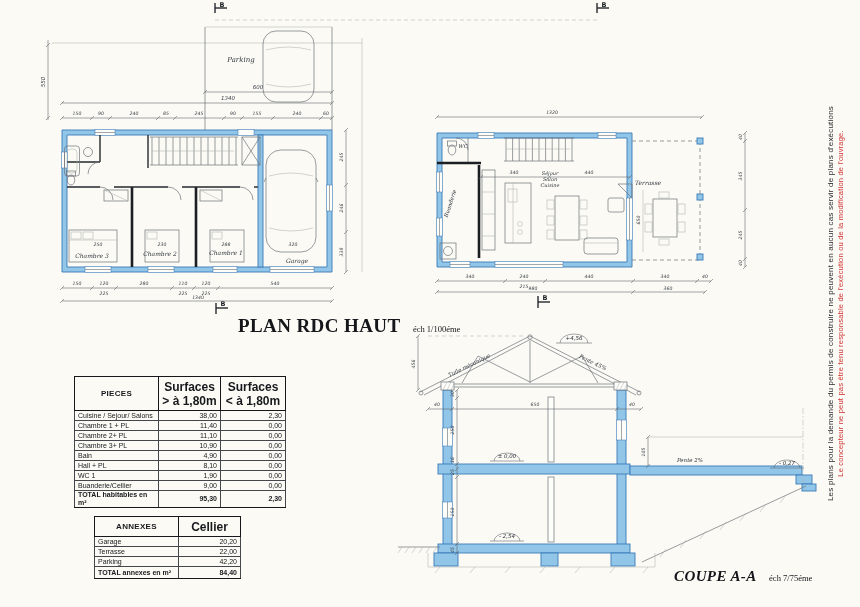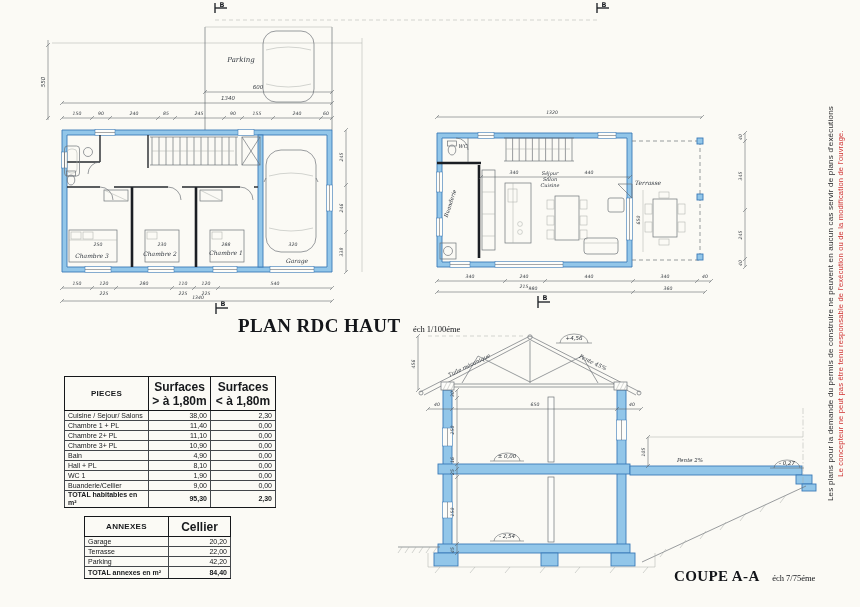--- a/index.html
+++ b/index.html
@@ -21,24 +21,24 @@
   text{user-select:none;}
   .dt  {font:italic 5.5px "DejaVu Sans",sans-serif;fill:#3d4248;text-anchor:middle;}
   .dts {font:italic 4.6px "DejaVu Sans",sans-serif;fill:#3d4248;text-anchor:middle;}
   .hand{font:italic 7px "DejaVu Serif",serif;fill:#30363e;text-anchor:middle;}
   .handS{font:italic 5px "DejaVu Serif",serif;fill:#30363e;text-anchor:middle;}
   .lvl {font:italic 5.5px "DejaVu Sans",sans-serif;fill:#2f353d;text-anchor:middle;}
   .bm  {font:bold 6.5px "DejaVu Sans",sans-serif;fill:#1b1e23;text-anchor:middle;}
   
   .title{position:absolute;white-space:nowrap;color:#14161a;}
   .pt{font-family:"Liberation Serif",serif;font-weight:bold;font-size:19px;letter-spacing:.4px;}
-  .pt-lg{font-family:"Liberation Serif",serif;font-weight:bold;font-size:15px;letter-spacing:.4px;}
+  .pt-lg{font-family:"Liberation Serif",serif;font-weight:bold;font-size:15px;letter-spacing:.4px;font-style:italic;}
   .ps{font-family:"Liberation Serif",serif;font-size:8.5px;font-weight:normal;margin-left:8px;}
   
-  .tables{position:absolute;left:64px;top:376px;color:#17191c;}
+  .tables{position:absolute;left:74px;top:376px;color:#17191c;}
   table{border-collapse:collapse;font-family:"Liberation Sans",sans-serif;}
   .t{border:1.8px solid #15171a;}
   .t th{border:1.4px solid #15171a;font-size:12px;padding:2.5px 2px;font-weight:bold;text-align:center;}
   .t th.h1{font-size:8px;letter-spacing:.3px;}
   .t td{border:0.7px solid #43464a;padding:0 3px;height:9px;font-size:7px;line-height:8px;}
   .t td.num{text-align:right;}
   .t tr.total td{border-top:1.8px solid #15171a;border-bottom:1.4px solid #15171a;font-weight:bold;height:11px;}
   .annexes{margin-top:8px;margin-left:20px;}
   
   .disclaimer{position:absolute;left:826px;top:0;width:607px;height:30px;

